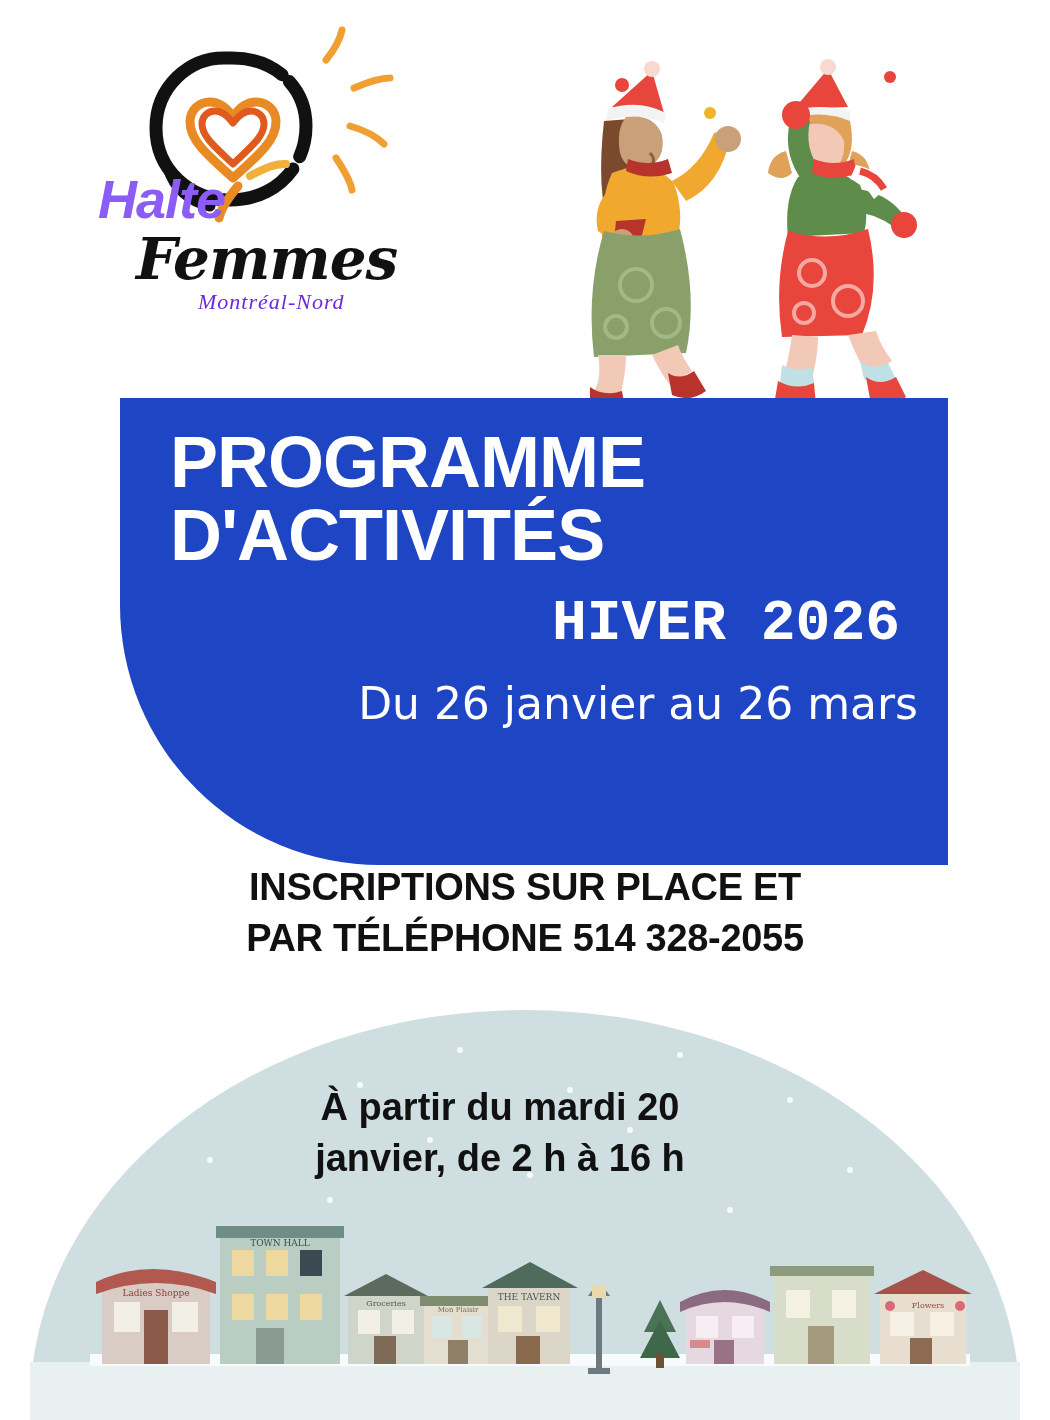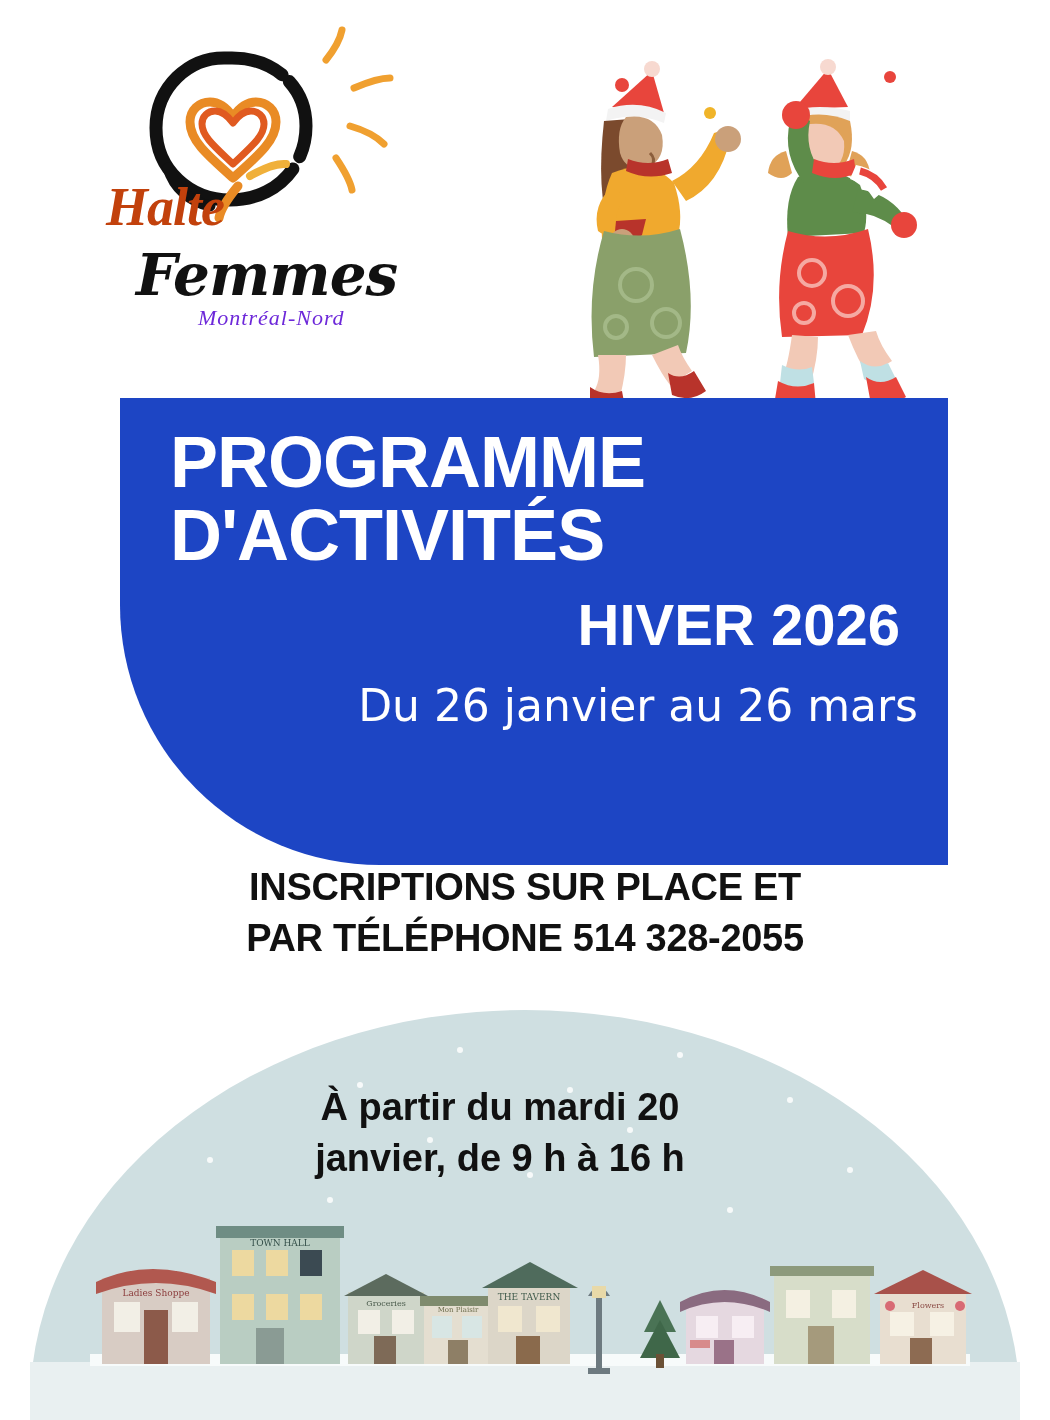--- a/index.html
+++ b/index.html
@@ -25,28 +25,28 @@
     height: 290px;
   }
   .logo svg { display: block; }
   .logo-wordmark {
     position: absolute;
     left: 8px;
     top: 148px;
     width: 320px;
   }
   .logo-halte {
-    font-family: Liberation Serif, serif;
+    font-family: Liberation Sans, sans-serif;
     font-style: italic;
     font-weight: bold;
     font-size: 54px;
     letter-spacing: -1px;
     line-height: 0.95;
-    color: #c2410c;
-    margin: 16px;
+    color: #8b5cf6;
+    margin: 8px;
     padding-left: 4px;
   }
   .logo-femmes {
     font-family: "DejaVu Serif", serif;
     font-style: italic;
     font-weight: bold;
     font-size: 58px;
     letter-spacing: -1px;
     line-height: 0.92;
     color: #111;
@@ -91,21 +91,21 @@
     font-family: "Liberation Sans", sans-serif;
     font-weight: bold;
     color: #ffffff;
     font-size: 72px;
     line-height: 1.02;
     letter-spacing: -1px;
     margin: 0;
     padding-left: 12px;
   }
   .banner-season {
-    font-family: Liberation Sans, sans-serif;
+    font-family: Liberation Mono, monospace;
     font-weight: bold;
     color: #ffffff;
     font-size: 58px;
     text-align: right;
     margin: 18px 18px 0 0;
     letter-spacing: 0px;
   }
   .banner-dates {
     font-family: "DejaVu Sans", sans-serif;
     color: #ffffff;
@@ -405,14 +405,14 @@
       <rect x="880" y="328" width="22" height="26" fill="#8d6b52"></rect>
       <text x="898" y="298" font-size="8" fill="#8a4a44" text-anchor="middle" font-family="DejaVu Serif, serif">Flowers</text>
       <circle cx="860" cy="296" r="5" fill="#d86a74"></circle>
       <circle cx="930" cy="296" r="5" fill="#d86a74"></circle>
     </g>
   </svg>
 </div>
 
 <div class="schedule">
   <p>À partir du mardi 20</p>
-  <p>janvier, de 9 h à 16 h</p>
+  <p>janvier, de 2 h à 16 h</p>
 </div>
 
 </body></html>

